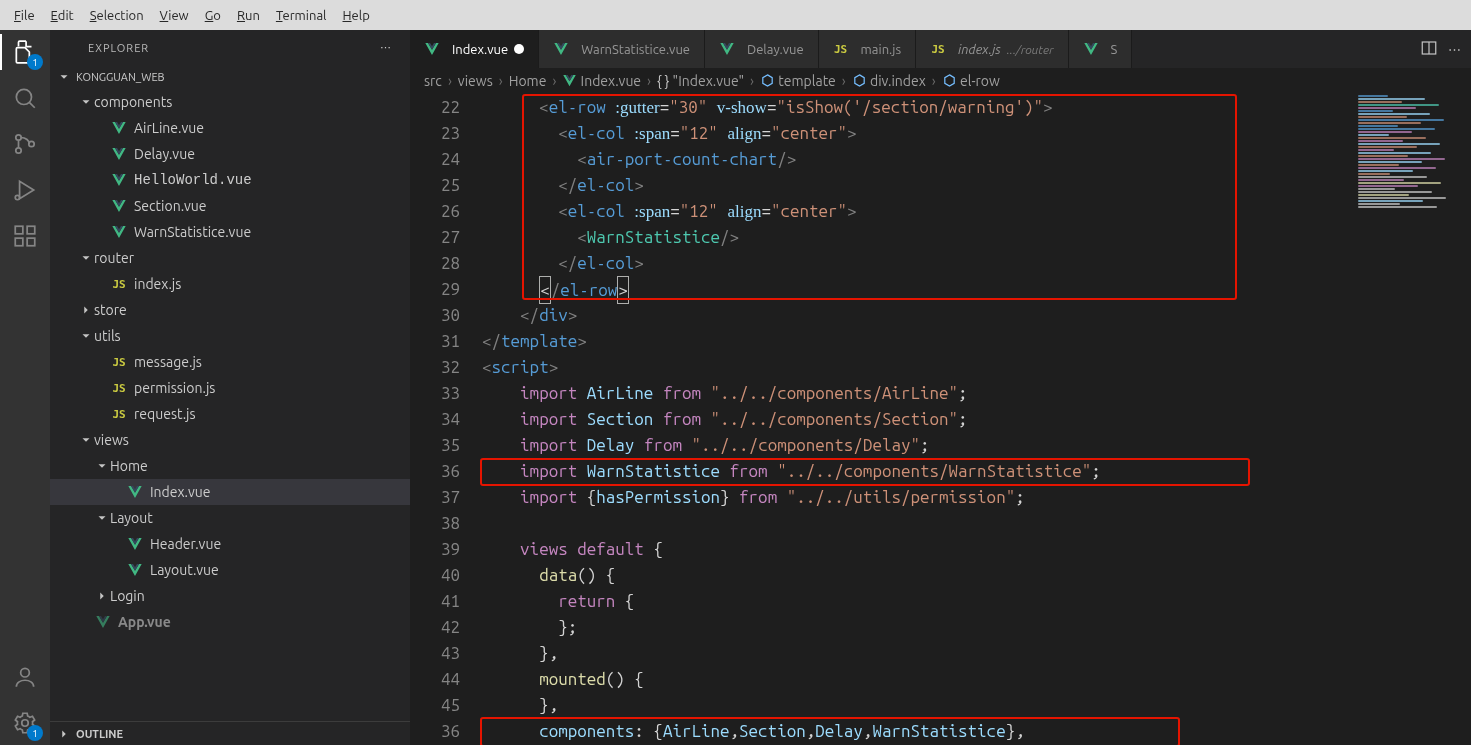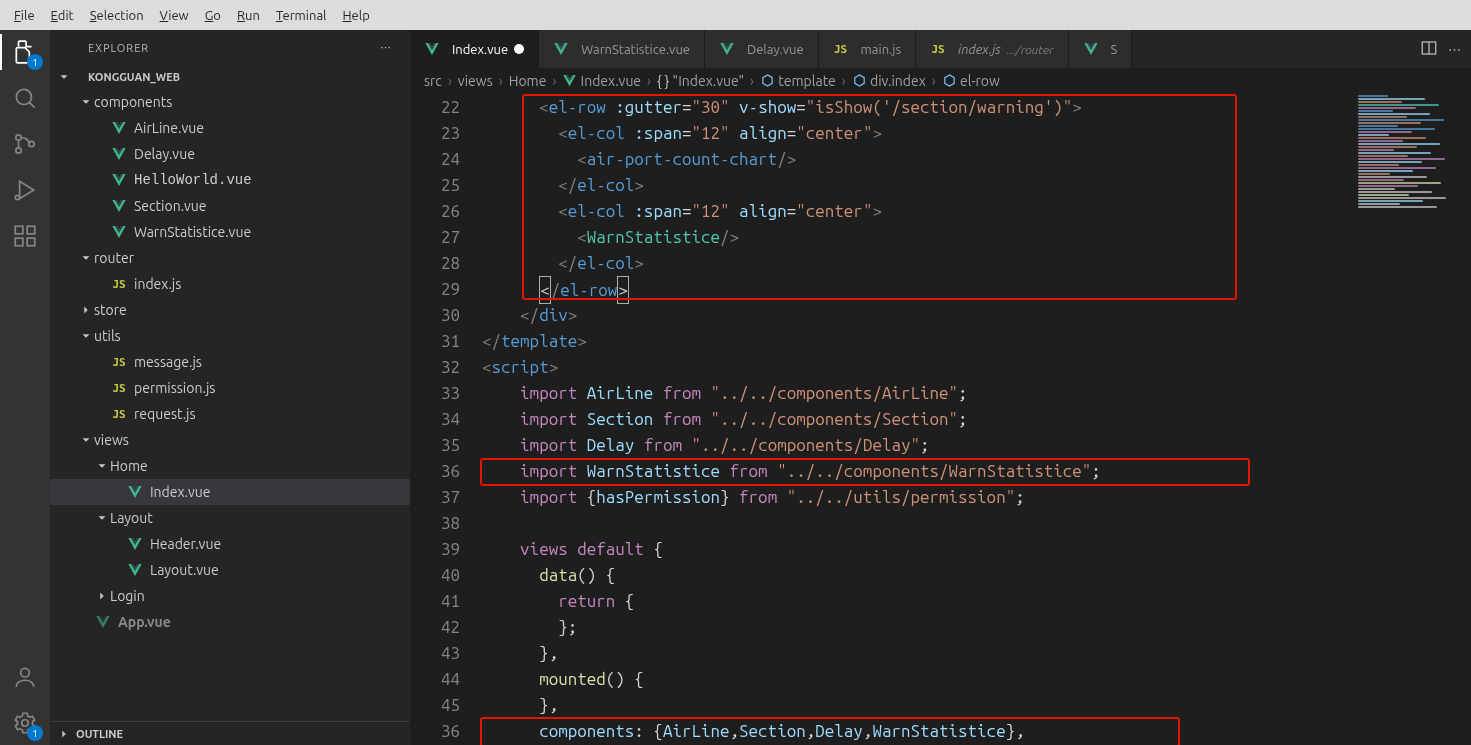--- a/index.html
+++ b/index.html
@@ -40,21 +40,21 @@
   .activitybar{width:50px;background:var(--activitybar-bg);display:flex;flex-direction:column;justify-content:space-between;align-items:center;padding:8px 0;}
   .activitybar .top,.activitybar .bottom{display:flex;flex-direction:column;align-items:center;gap:18px;}
   .act-icon{width:28px;height:28px;display:flex;align-items:center;justify-content:center;color:#858585;position:relative;}
   .act-icon.active{color:#ffffff;}
   .act-icon.active::before{content:"";position:absolute;left:-11px;top:-4px;width:2px;height:36px;background:#ffffff;}
   .act-icon svg{width:26px;height:26px;}
   .badge{position:absolute;bottom:-4px;right:-4px;background:var(--accent-blue);color:#fff;border-radius:10px;min-width:16px;height:16px;font-size:10px;display:flex;align-items:center;justify-content:center;padding:0 4px;}
   .sidebar{width:360px;background:var(--sidebar-bg);color:var(--sidebar-fg);display:flex;flex-direction:column;overflow:hidden;}
   .sidebar-header{height:35px;display:flex;align-items:center;justify-content:space-between;padding:0 18px 0 20px;font-size:11px;letter-spacing:1px;color:var(--sidebar-header-fg);margin-left:18px;}
   .sidebar-header .more{color:var(--sidebar-fg);}
-  .section-title{display:flex;align-items:center;gap:16px;height:24px;padding:0 6px;font-size:11px;font-weight:700;color:#cccccc;}
+  .section-title{display:flex;align-items:center;gap:4px;height:24px;padding:0 6px;font-size:11px;font-weight:400;color:#cccccc;}
   .tree{flex:1;overflow:auto;font-size:14px;}
   .tree-row{display:flex;align-items:center;height:26px;white-space:nowrap;cursor:default;}
   .tree-row.selected{background:var(--selected-row);}
   .tw{width:16px;height:16px;display:inline-flex;align-items:center;justify-content:center;color:#c5c5c5;flex:0 0 16px;}
   .tw svg{width:14px;height:14px;}
   .ficon{width:18px;display:inline-flex;align-items:center;justify-content:center;margin-right:6px;}
   .ficon.vue{color:var(--vue-green);}
   .ficon.js{color:var(--js-yellow);font-family:monospace;font-size:11px;font-weight:700;}
   .main{flex:1;display:flex;flex-direction:column;overflow:hidden;background:var(--editor-bg);}
   .tabbar{height:38px;background:var(--tabbar-bg);display:flex;align-items:stretch;overflow:hidden;}
@@ -71,21 +71,21 @@
   .editor-wrap{display:flex;flex:1;overflow:hidden;position:relative;}
   .editor{flex:1;overflow:hidden;font-family:Consolas,"Ubuntu Mono","Courier New",monospace;font-size:17px;line-height:26px;position:relative;}
   .lines{position:relative;}
   .line{display:flex;height:26px;}
   .lnum{width:72px;text-align:right;padding-right:22px;color:var(--line-number);user-select:none;background:var(--gutter-bg);}
   .code{flex:1;white-space:pre;color:#d4d4d4;}
   .minimap{width:120px;background:#1e1e1e;border-left:1px solid #1e1e1e;position:relative;overflow:hidden;}
   .minimap .mline{height:2px;margin:1px 6px;border-radius:1px;opacity:0.7;}
   .hlbox{position:absolute;border:2px solid var(--highlight-red);border-radius:3px;pointer-events:none;}
   .t-tag{color:var(--token-tag);}
-  .t-attr{color:var(--token-attr);}
+  .t-attr{color:var(--token-attr);font-family:Liberation Serif, serif;}
   .t-str{color:var(--token-string);}
   .t-kw{color:var(--token-keyword);}
   .t-fn{color:var(--token-func);text-align:right;}
   .t-var{color:var(--token-var);}
   .t-type{color:var(--token-type);}
   .t-p{color:var(--token-punc);}
   .t-w{color:#d4d4d4;}
   .cursor-box{display:inline-block;border:1px solid #aeafad;padding:0 0;}
   .outline-row{height:24px;display:flex;align-items:center;gap:4px;padding:0 6px;font-size:11px;font-weight:700;border-top:1px solid #3c3c3c;}
   .crumb-icon svg{width:15px;height:15px;vertical-align:-2px;}

